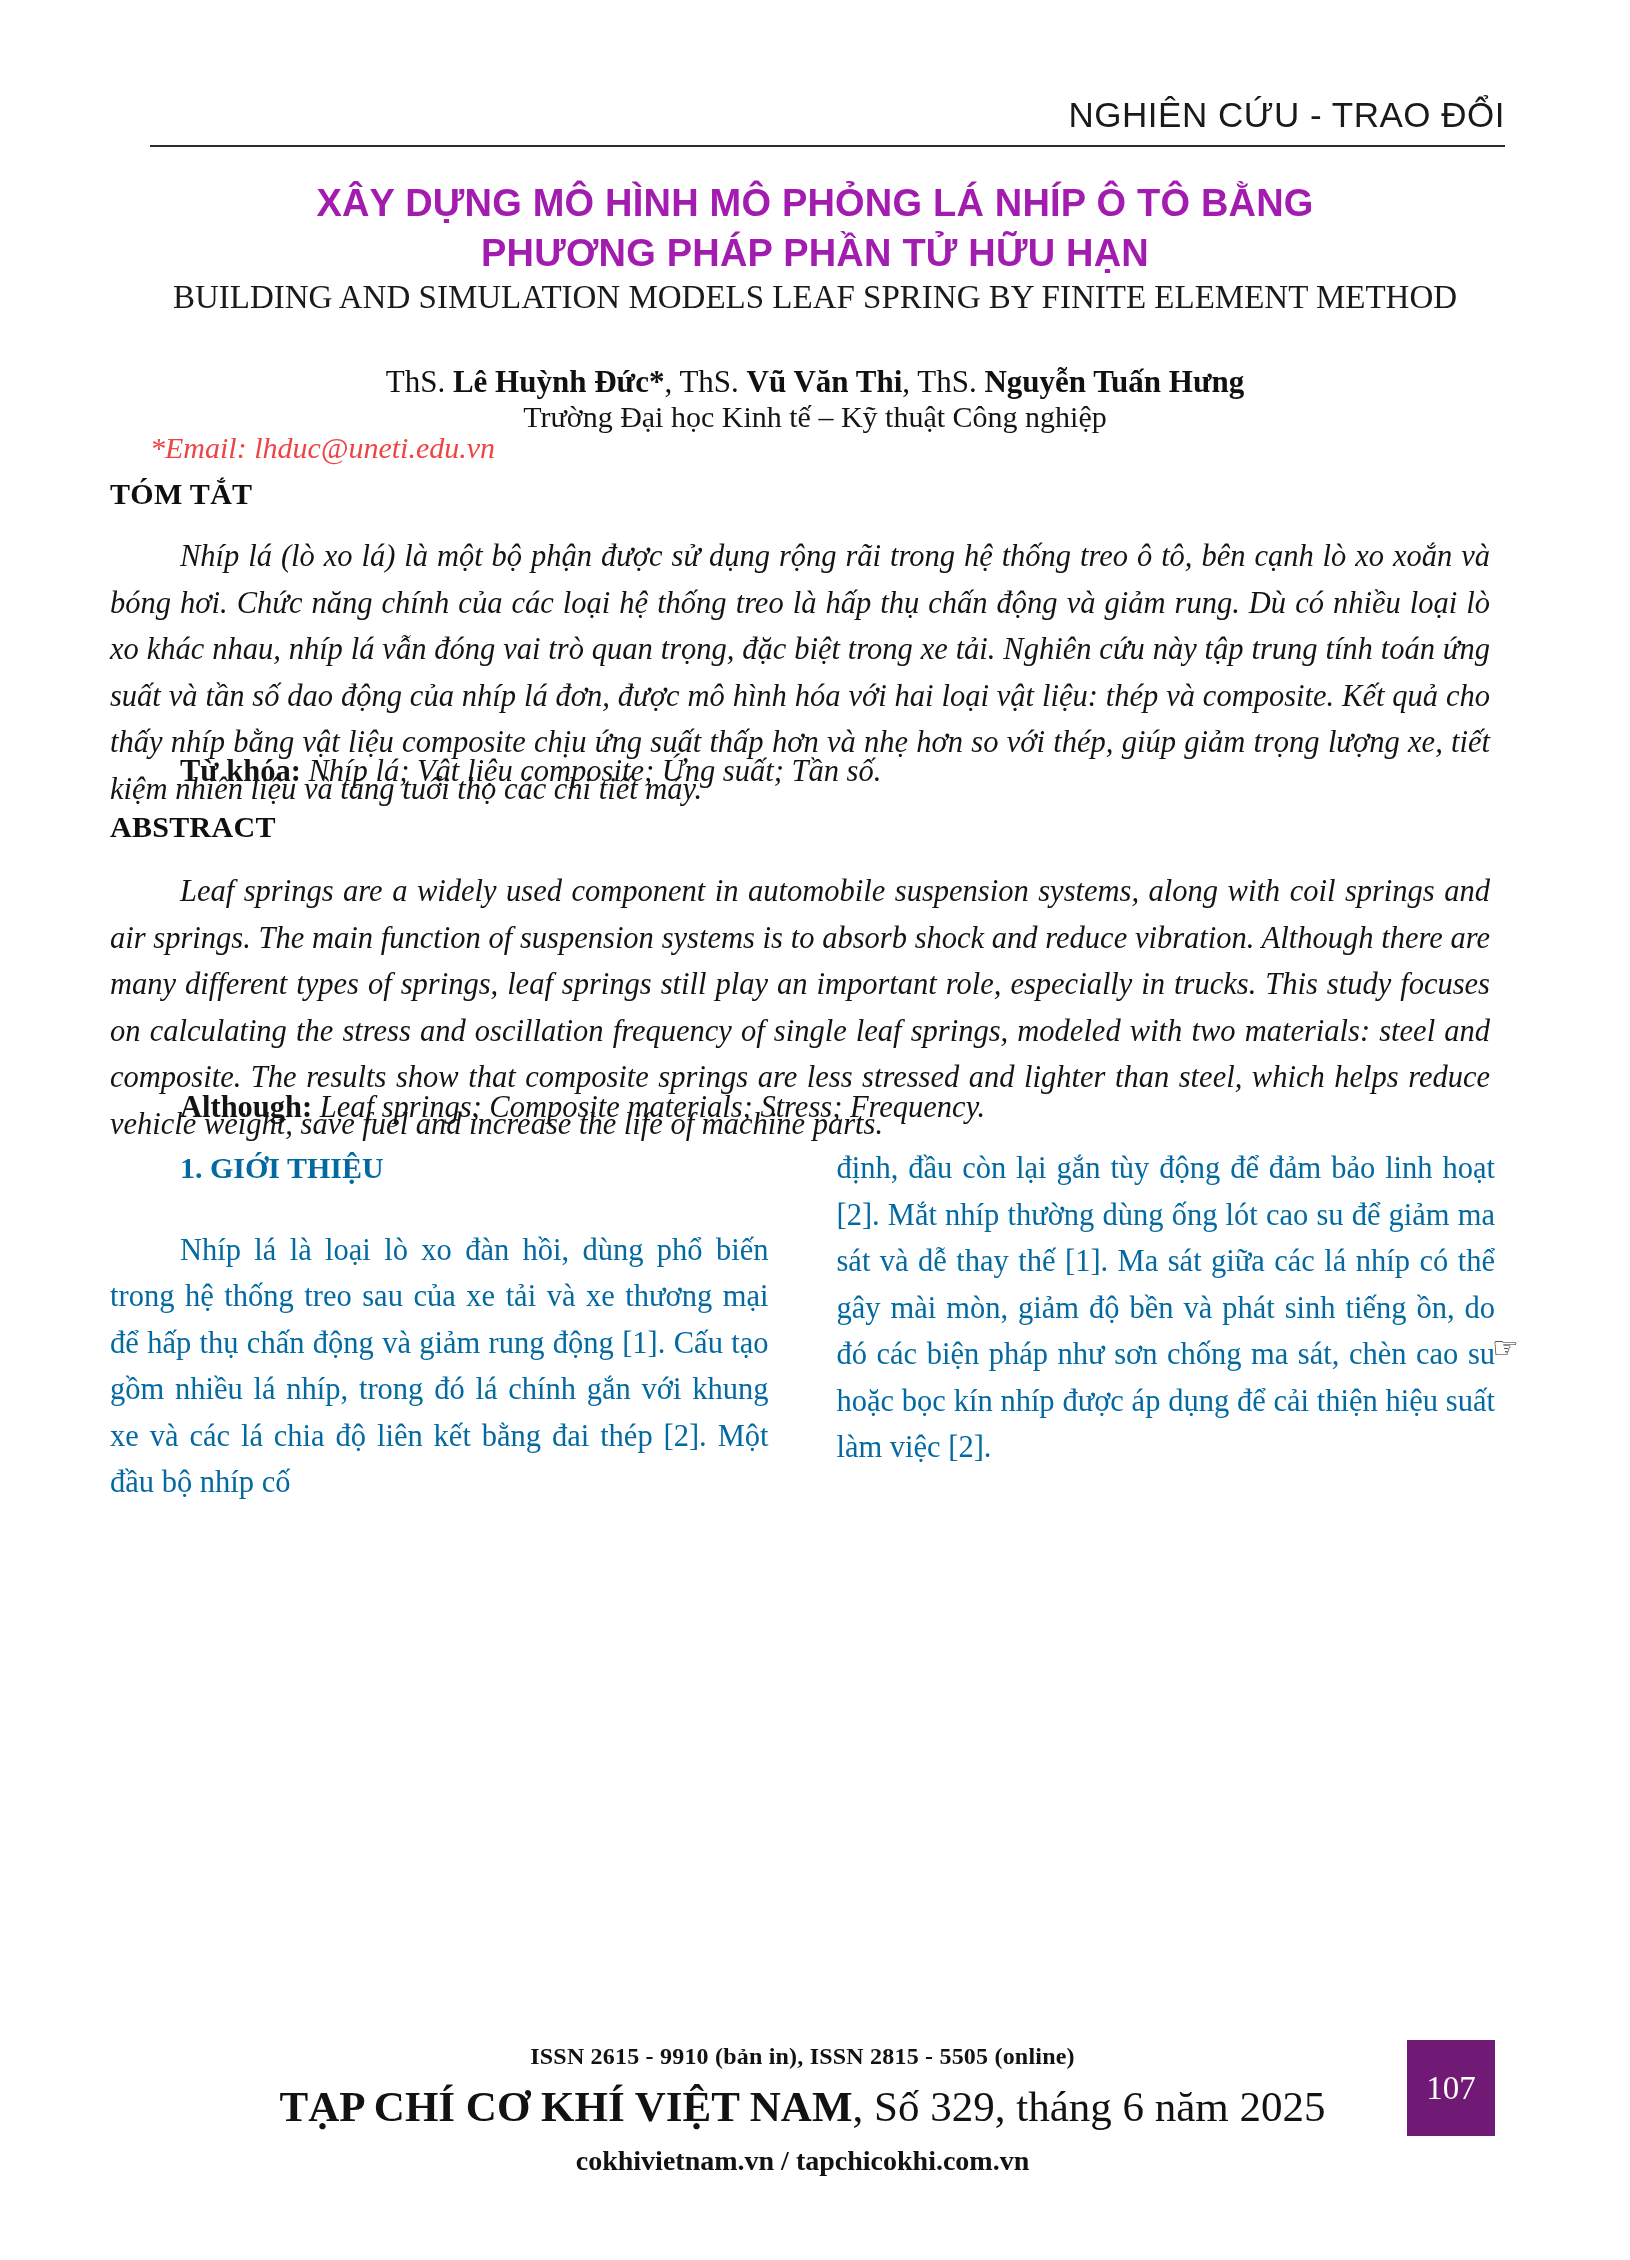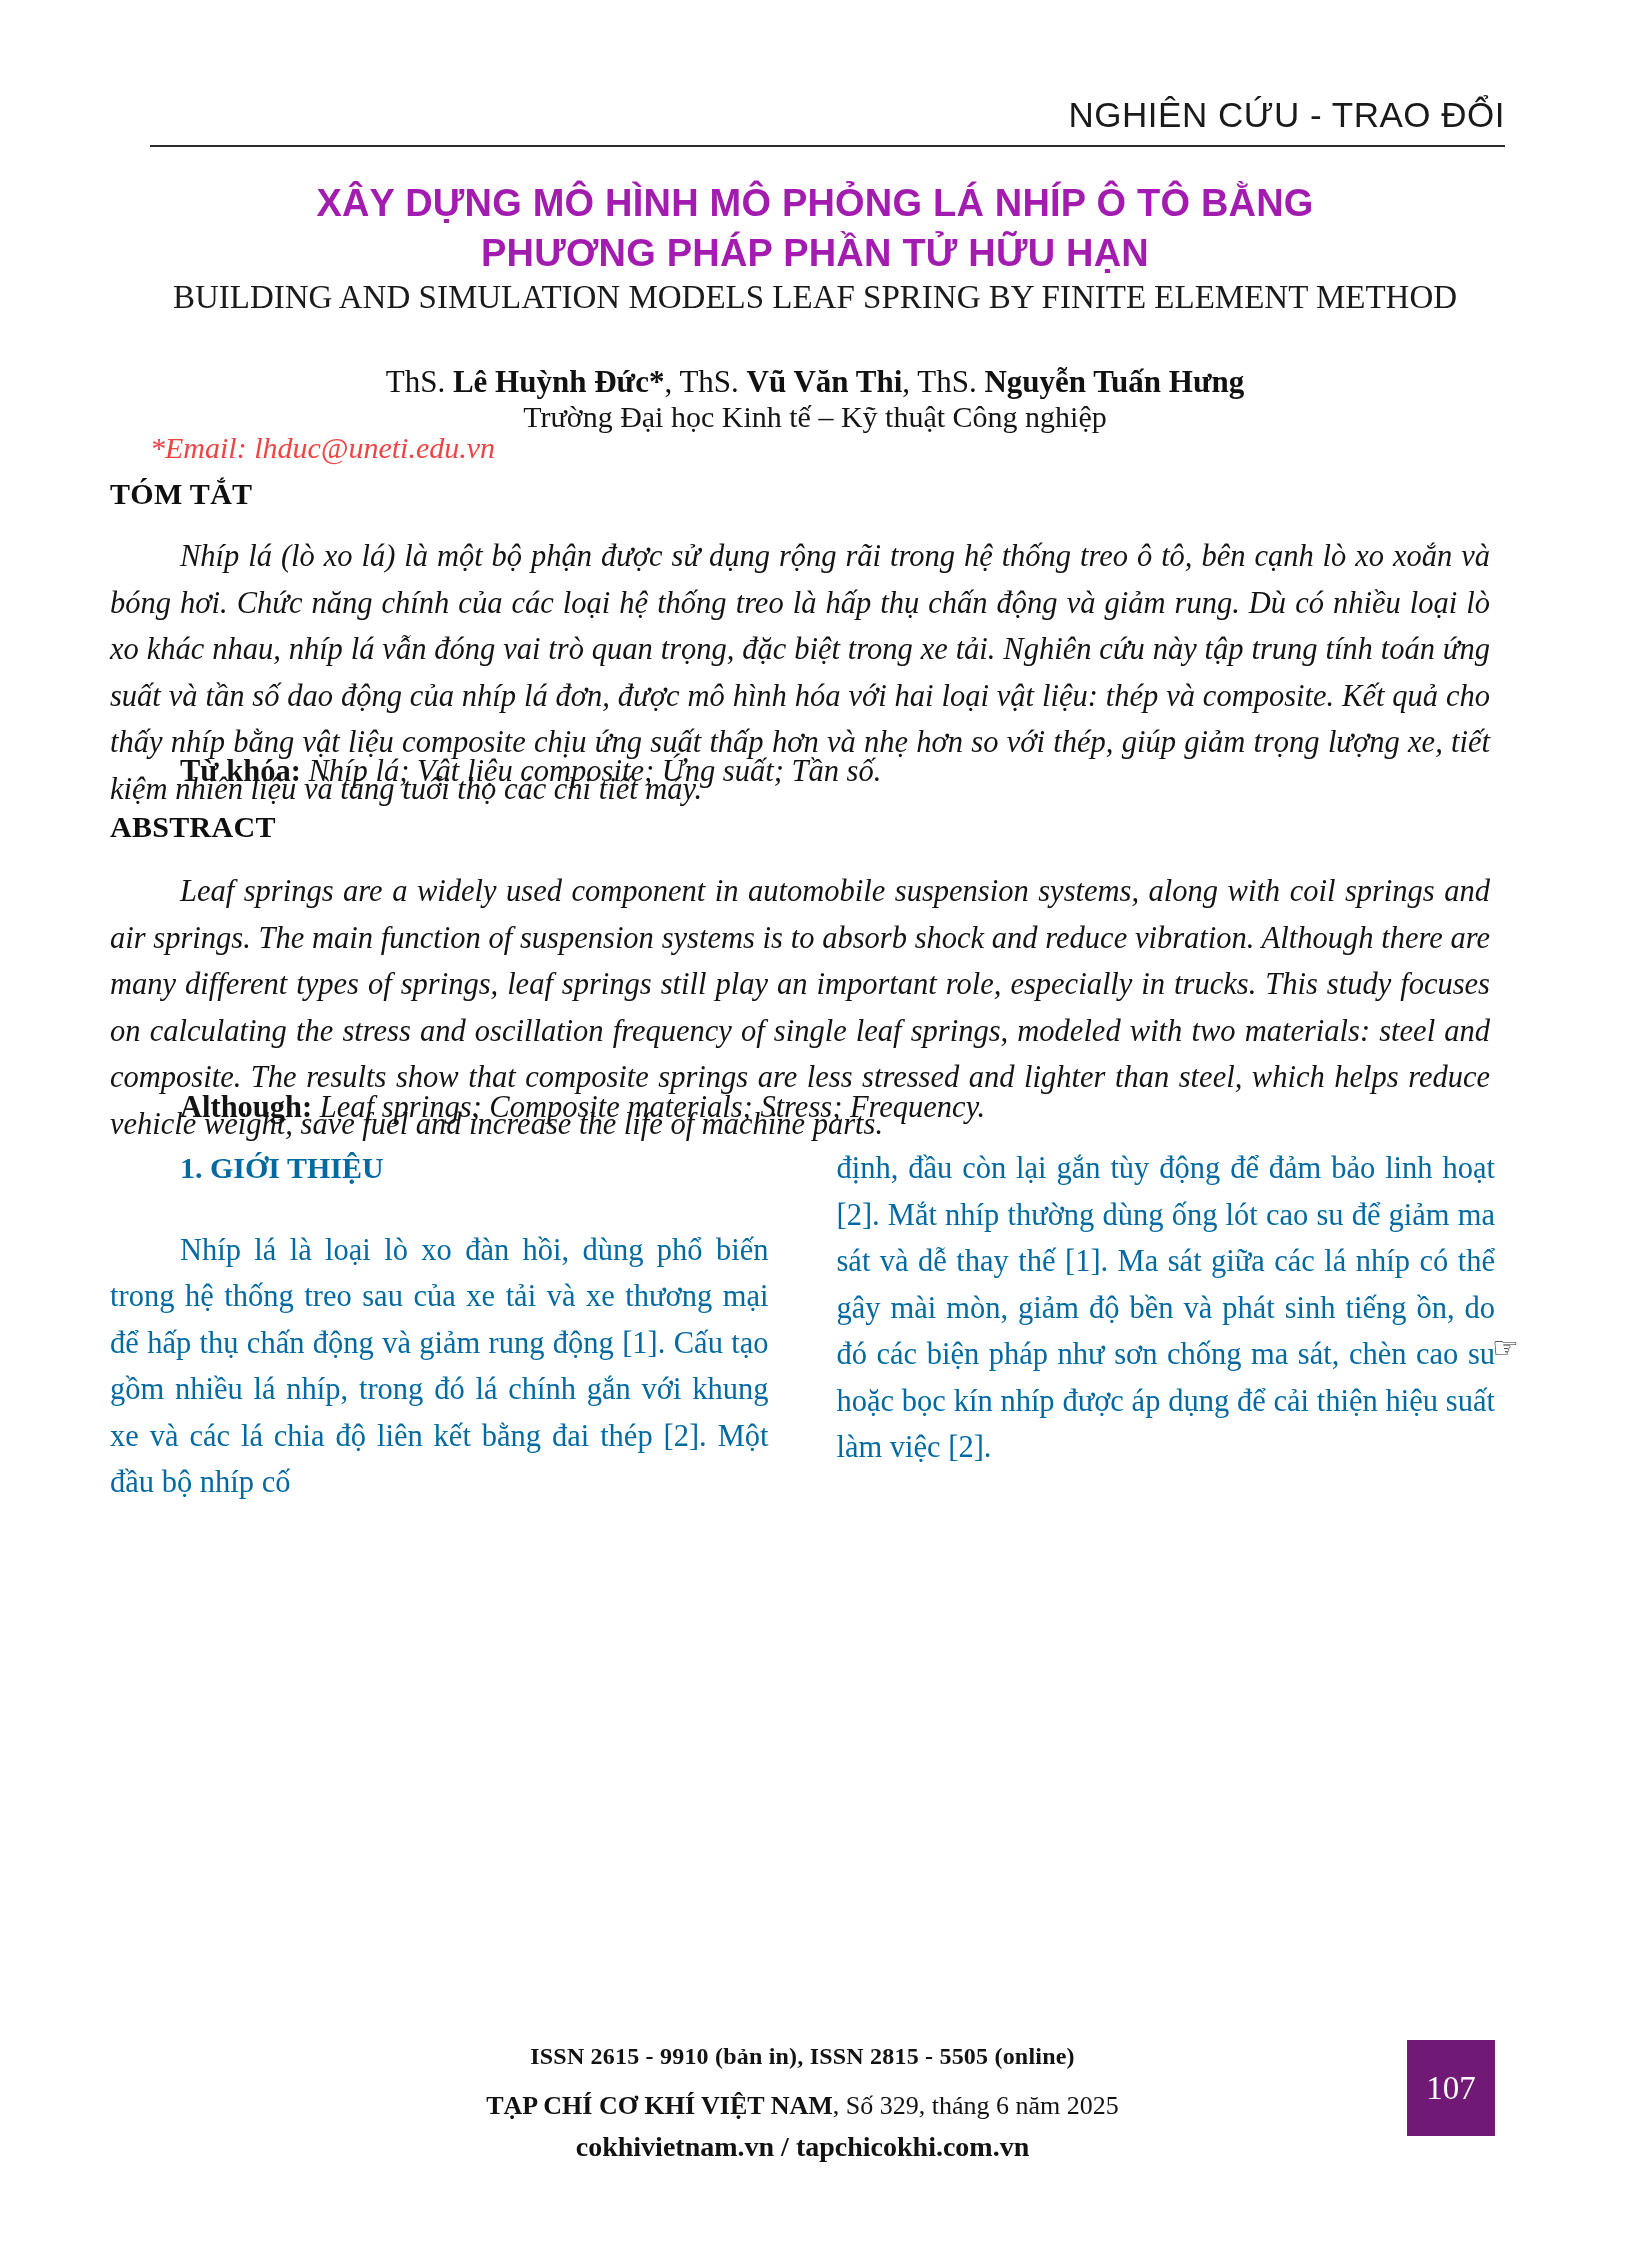--- a/index.html
+++ b/index.html
@@ -195,23 +195,23 @@
     text-align: center;
     color: #121212;
   }
   .f-issn {
     font-size: 24px;
     font-weight: bold;
     line-height: 1.35;
     letter-spacing: 0.2px;
   }
   .f-main {
-    font-size: 26px;
+    font-size: 43px;
     line-height: 1.45;
-    margin-top: 15px;
+    margin-top: 4px;
   }
   .f-main .jn { font-weight: bold; }
   .f-web {
     font-size: 28px;
     font-weight: bold;
     line-height: 1.4;
     margin-top: 2px;
   }
   .page-box {
     position: absolute;

